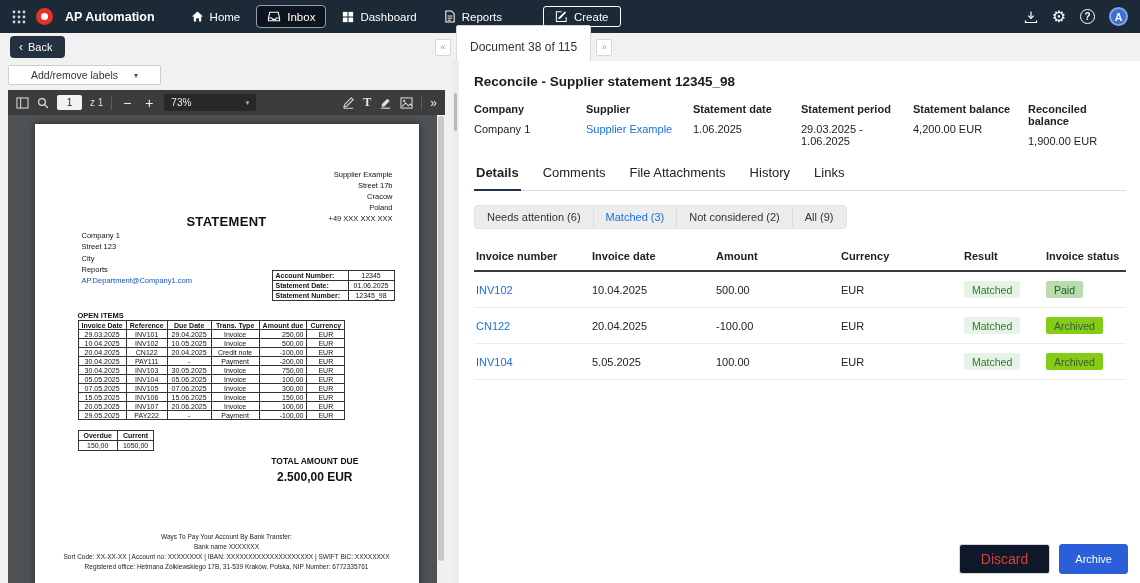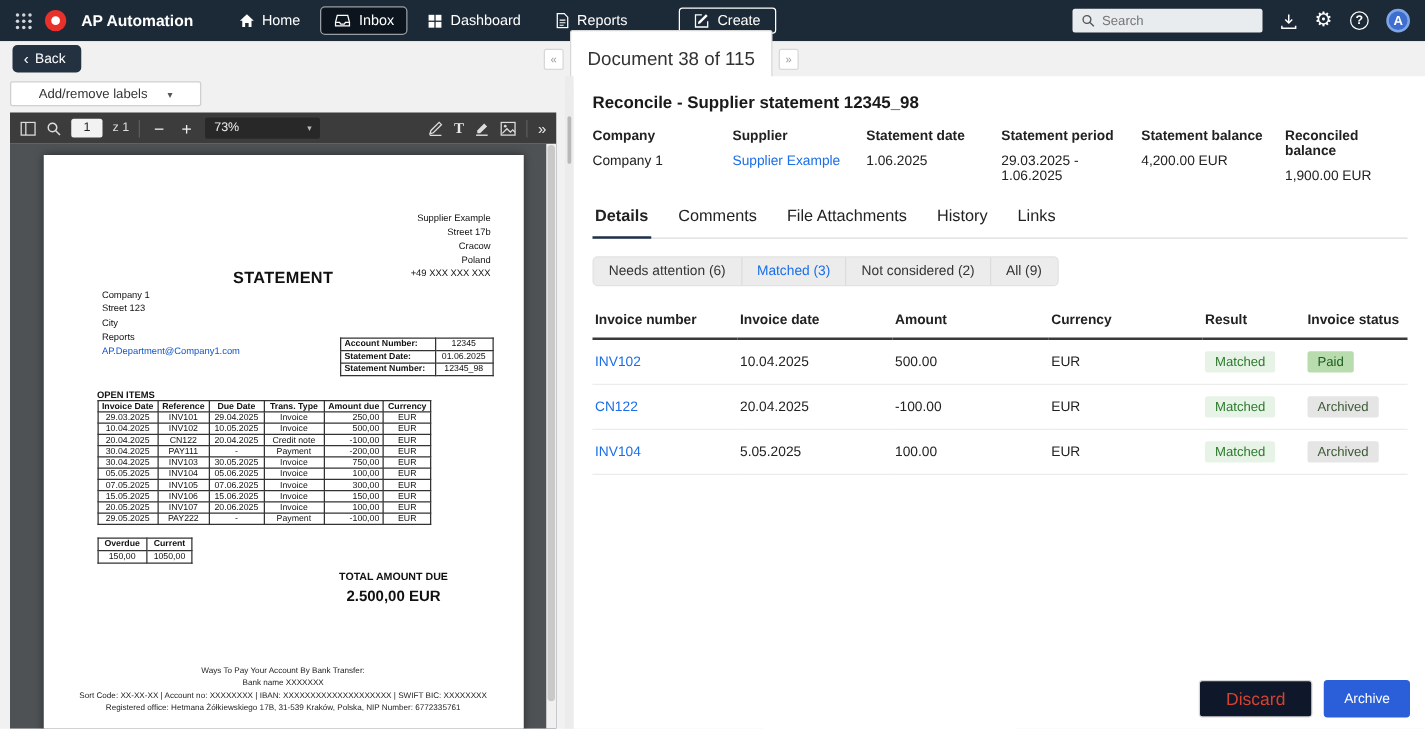--- a/index.html
+++ b/index.html
@@ -25,21 +25,21 @@
   .gear { font-size:16px; line-height:1; }
   .help { width:15px; height:15px; border:1.4px solid #fff; border-radius:50%; font-size:10px; font-weight:bold; }
   .avatar { width:19px; height:19px; border-radius:50%; background:#3d6ed0; color:#fff; font-size:10.5px; font-weight:bold; display:flex; align-items:center; justify-content:center; cursor:pointer; border:2px solid #7fa7e8; }
 
   
   .subbar { height:28px; background:#f1f1f2; display:flex; align-items:center; padding:0 10px; position:relative; }
   .back-btn { display:flex; align-items:center; gap:5px; background:#233140; color:#fff; border:none; border-radius:4px; font-size:11px; padding:5px 13px 5px 9px; cursor:pointer; }
   .back-chev { font-size:12px; line-height:1; }
   .pager { position:absolute; left:435px; display:flex; align-items:center; gap:5px; }
   .pg-btn { width:16px; height:17px; background:#fff; border:1px solid #d8d8d8; border-radius:2px; color:#9a9a9a; font-size:9px; display:flex; align-items:center; justify-content:center; cursor:pointer; padding:0; }
-  .pg-label { background:#fff; border:1px solid #d8d8d8; border-radius:2px; font-size:15px; color:#333; padding:14px 13px; }
+  .pg-label { background:#fff; border:1px solid #d8d8d8; border-radius:2px; font-size:12px; color:#333; padding:14px 13px; }
 
   
   .main { display:flex; height:522px; position:relative; }
   .left-pane { width:452px; flex:none; display:flex; flex-direction:column; padding:4px 0 0 8px; }
   .labels-btn { align-self:flex-start; display:flex; align-items:center; gap:16px; background:#fff; border:1px solid #cfcfcf; border-radius:2px; font-size:10.5px; color:#333; padding:3px 22px; cursor:pointer; margin-bottom:5px; }
   .caret { font-size:8px; color:#555; }
   .viewer { width:437px; flex:1; display:flex; flex-direction:column; min-height:0; }
   .pdf-toolbar { height:25px; background:#3c3c3c; display:flex; align-items:center; gap:8px; padding:0 8px; color:#eee; flex:none; }
   .tb-icon { display:flex; align-items:center; justify-content:center; cursor:pointer; color:#e8e8e8; }
   .page-input { width:25px; height:15px; background:#f2f2f2; color:#222; border:none; border-radius:2px; text-align:center; font-size:10px; font-family:inherit; }
@@ -104,21 +104,21 @@
   .matches { width:100%; border-collapse:collapse; margin-top:13px; }
   .matches th { text-align:left; font-size:11px; font-weight:bold; padding:8px 2px; border-bottom:2px solid #3a3a3a; }
   .matches td { font-size:11px; padding:9px 2px; border-bottom:1px solid #ececec; }
   .matches th:nth-child(1){width:116px} .matches th:nth-child(2){width:124px}
   .matches th:nth-child(3){width:125px} .matches th:nth-child(4){width:123px}
   .matches th:nth-child(5){width:82px}
   .link { color:#1a6fe8; text-decoration:none; cursor:pointer; }
   .badge { display:inline-block; font-size:10.5px; padding:2.5px 8px; border-radius:2px; }
   .badge.matched { background:#e7f3e7; color:#2c7a2c; }
   .badge.paid { background:#b9dcae; color:#1d5c1d; }
-  .badge.archived { background:#e5e5e5; color:#3c5a34; }
+  .badge.archived { background:#84cc16; color:#3c5a34; }
   .actions { position:absolute; right:12px; bottom:9px; display:flex; gap:9px; }
   .discard { background:#0f172a; border:1px solid #d6d6d6; color:#d5432f; font-size:14px; padding:6px 21px; border-radius:3px; cursor:pointer; }
   .archive { background:#2b5fd9; border:1px solid #2b5fd9; color:#fff; font-size:11px; padding:6px 15px; border-radius:3px; cursor:pointer; }
 </style>
 </head>
 <body>
 
 <header class="topbar">
   <span class="apps">
     <svg width="14" height="14" viewBox="0 0 14 14">
@@ -181,29 +181,20 @@
           <svg width="13" height="13" viewBox="0 0 14 14" fill="none" stroke="#fff" stroke-width="1.1">
             <path d="M12 7.5 V12.5 H1.5 V2 H7"></path>
             <path d="M5.5 9.5 L12 3 L10.5 1.5 L4 8 L3.6 9.9 Z" fill="#fff" stroke="none"></path>
           </svg>
         </span>
       <span>Create</span>
     </a>
   </nav>
 
   <div class="top-right">
-    <div class="search">
-      <span style="display:flex">
-          <svg width="11" height="11" viewBox="0 0 12 12">
-            <circle cx="5" cy="5" r="3.4" fill="none" stroke="#555" stroke-width="1.2"></circle>
-            <path d="M7.6 7.6 L11 11" stroke="#555" stroke-width="1.2"></path>
-          </svg>
-        </span>
-      <input placeholder="Search" style="">
-    </div>
     <span class="ticon">
         <svg width="14" height="14" viewBox="0 0 14 14" fill="none" stroke="#fff" stroke-width="1.2">
           <path d="M7 1.5 V8"></path>
           <path d="M4.2 5.6 L7 8.4 L9.8 5.6"></path>
           <path d="M1.5 10.5 V12.5 H12.5 V10.5"></path>
         </svg>
       </span>
     <span class="ticon gear">⚙</span>
     <span class="ticon help">?</span>
     <span class="avatar">A</span>

